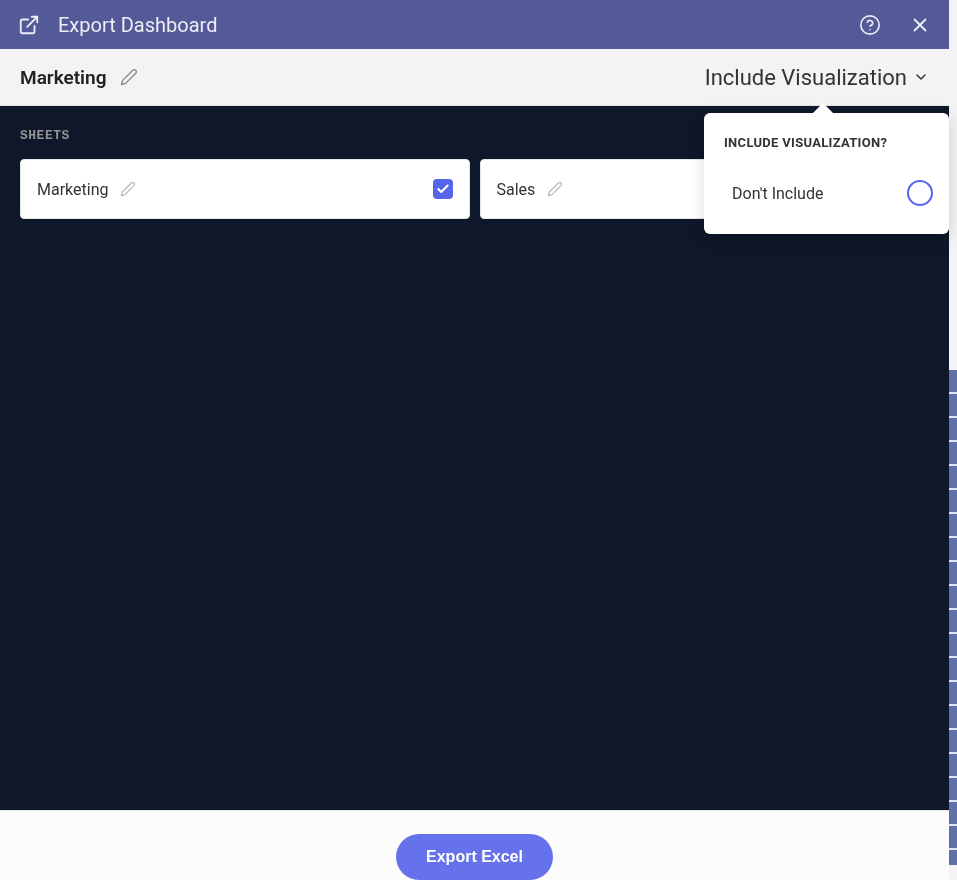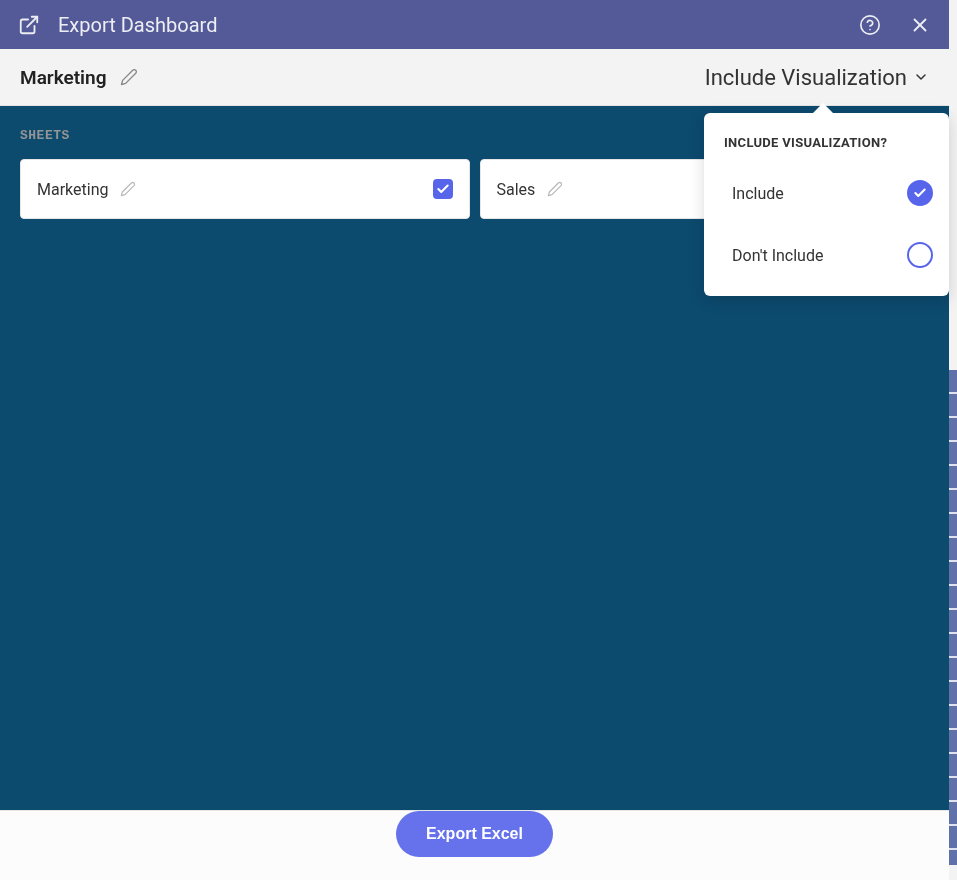--- a/index.html
+++ b/index.html
@@ -11,21 +11,21 @@
       font-family: -apple-system, BlinkMacSystemFont, 'Segoe UI', Roboto, Helvetica, Arial, sans-serif;
       background: #f3f3f3;
       width: 957px;
       height: 880px;
       overflow: hidden;
       position: relative;
     }
     .modal {
       width: 949px;
       height: 880px;
-      background: #0c4a6e;
+      background: #0f172a;
       display: flex;
       flex-direction: column;
       position: relative;
     }
     .modal-header {
       background: #545A97;
       height: 49px;
       display: flex;
       align-items: center;
       padding: 0 18px;
@@ -134,21 +134,21 @@
       cursor: pointer;
     }
     .sheet-checkbox.checked {
       background: #5765EB;
     }
     .footer {
       height: 70px;
       background: #fcfcfc;
       border-top: 1px solid #e6e6e6;
       display: flex;
-      align-items: flex-start;
+      align-items: flex-end;
       justify-content: center;
     }
     .export-btn {
       background: #6572EC;
       color: #fff;
       font-size: 16px;
       font-weight: 600;
       border: none;
       border-radius: 30px;
       padding: 14px 30px;
@@ -301,26 +301,18 @@
   </div>
 
   <div class="footer">
     <button class="export-btn">Export Excel</button>
   </div>
 </div>
 
 <div class="popover">
   <div class="popover-title">INCLUDE VISUALIZATION?</div>
   <div class="popover-option">
-    <span class="popover-option-label">Include</span>
-    <span class="radio selected">
-      <svg width="14" height="14" viewBox="0 0 24 24" fill="none" stroke="#fff" stroke-width="3.5" stroke-linecap="round" stroke-linejoin="round">
-        <polyline points="20 6 9 17 4 12"></polyline>
-      </svg>
-    </span>
-  </div>
-  <div class="popover-option">
     <span class="popover-option-label">Don't Include</span>
     <span class="radio"></span>
   </div>
 </div>
 
 <div class="side-pattern"></div>
 
 </body></html>

